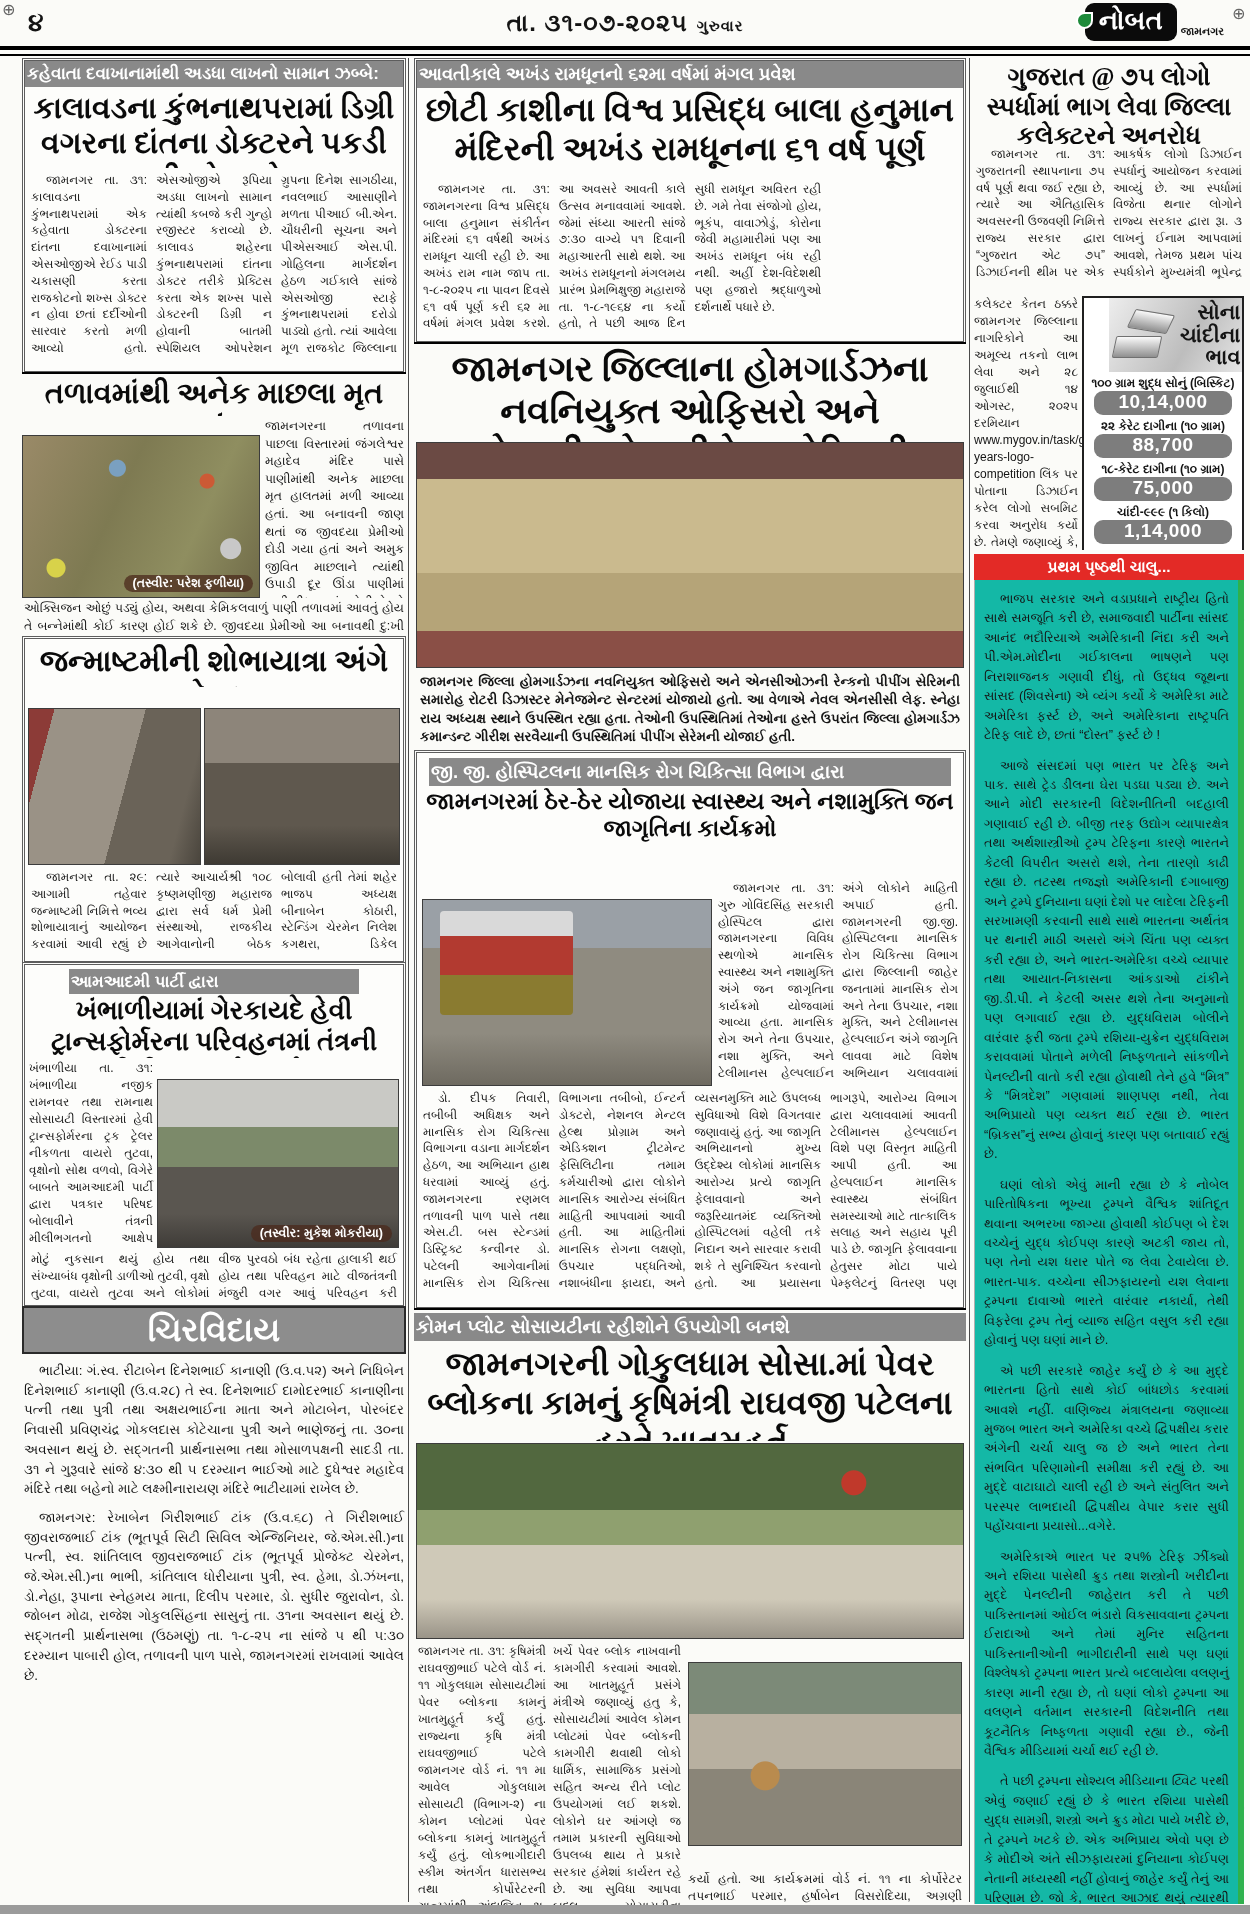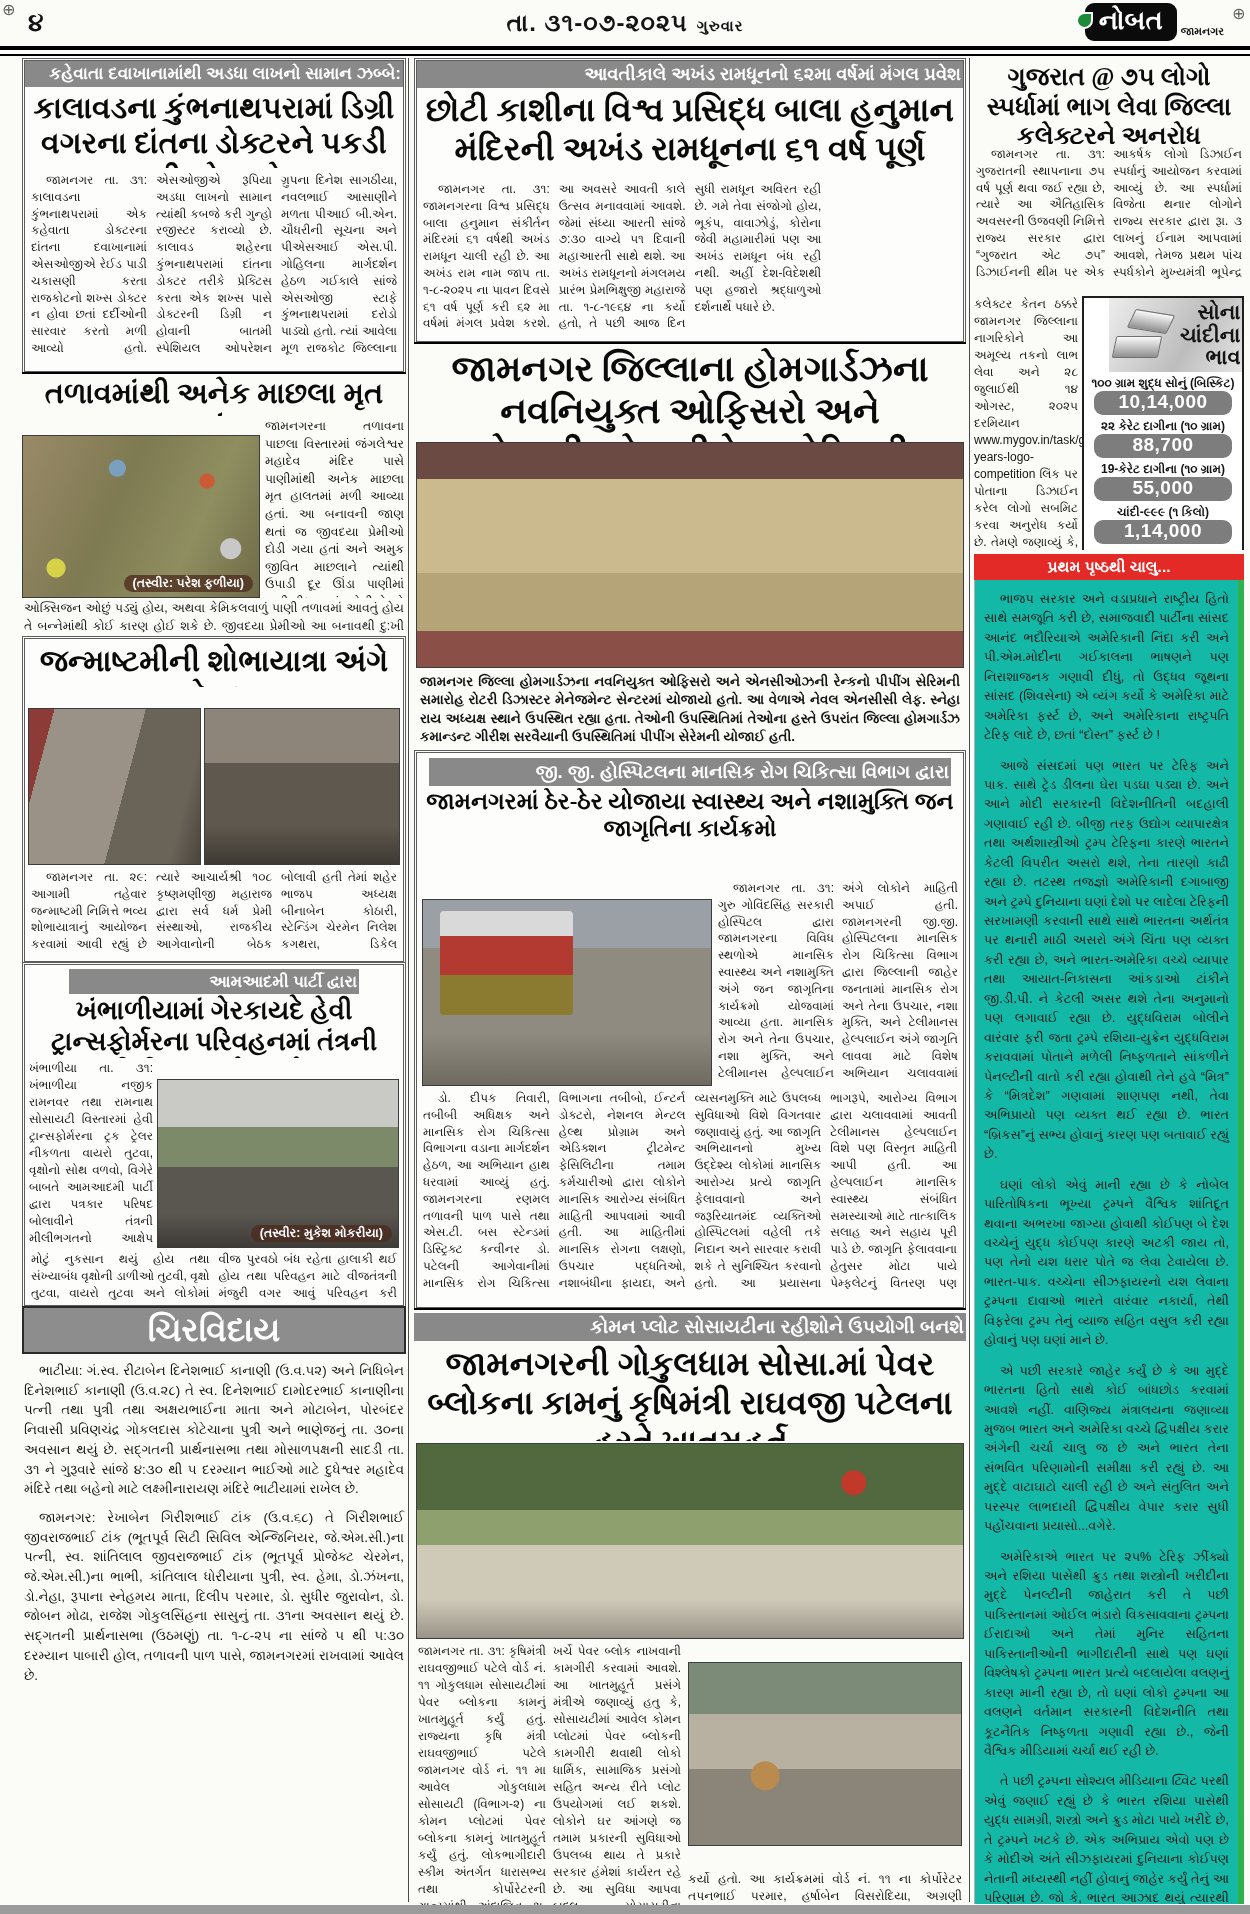--- a/index.html
+++ b/index.html
@@ -21,21 +21,21 @@
   .botbar{position:absolute;left:0;right:0;top:1905px;height:9px;background:#9b9b9b;}
   
   .band{position:absolute;top:58px;height:1846px;}
   .b-left{left:22px;width:384px;}
   .b-center{left:414px;width:552px;}
   .b-right{left:974px;width:270px;}
   .vline{position:absolute;top:58px;height:1844px;width:1px;background:#4a4a4a;}
   .v1{left:408px;} .v2{left:969px;}
   .art{position:absolute;left:0;right:0;overflow:hidden;}
   .boxed{border:3px double #5d5d5d;background:#fdfdfb;}
-  .kicker{background:#898989;color:#fff;font-weight:700;text-align:right;font-size:17px;padding:3px 2px;overflow:hidden;white-space:nowrap;}
+  .kicker{background:#898989;color:#fff;font-weight:700;text-align:left;font-size:17px;padding:3px 2px;overflow:hidden;white-space:nowrap;}
   .headline{font-weight:800;text-align:center;color:#0a0a0a;line-height:1.18;overflow:hidden;
             font-family:"Liberation Serif","DejaVu Serif",serif;}
   .bodytext{text-align:justify;overflow:hidden;column-fill:auto;line-height:1.4;}
   .bodytext p{margin:0;text-indent:15px;}
   .ph{position:relative;overflow:hidden;border:1px solid #3c3c3c;background:#b3ab9c;margin-top:19px;}
   .cap-ov{position:absolute;right:6px;bottom:5px;background:rgba(75,42,28,.75);color:#fff;font-weight:700;
           font-size:12.5px;padding:1px 9px;border-radius:9px;white-space:nowrap;}
   
   .ph-fish{background:
       radial-gradient(circle at 14% 82%, #d8d24a 0 9px, rgba(0,0,0,0) 10px),
@@ -221,22 +221,22 @@
             <div class="bars">
               <div class="bar bar1"></div>
               <div class="bar bar2"></div>
             </div>
             <div class="rates-title">સોના ચાંદીના ભાવ</div>
           </div>
           <div class="rate-label">૧૦૦ ગ્રામ શુદ્ધ સોનું (બિસ્કિટ)</div>
           <div class="rate-pill">10,14,000</div>
           <div class="rate-label">૨૨ કેરેટ દાગીના (૧૦ ગ્રામ)</div>
           <div class="rate-pill">88,700</div>
-          <div class="rate-label">19-કેરેટ દાગીના (૧૦ ગ્રામ)</div>
-          <div class="rate-pill">55,000</div>
+          <div class="rate-label">૧૮-કેરેટ દાગીના (૧૦ ગ્રામ)</div>
+          <div class="rate-pill">75,000</div>
           <div class="rate-label">ચાંદી-૯૯૯ (૧ કિલો)</div>
           <div class="rate-pill">1,14,000</div>
         </div>
       </div>
     </article>
 
     <article class="art" style="top:496px;height:1350px;">
       <div class="ct-banner">પ્રથમ પૃષ્ઠથી ચાલુ...</div>
       <div class="ct-body">
         <p>ભાજપ સરકાર અને વડાપ્રધાને રાષ્ટ્રીય હિતો સાથે સમજૂતિ કરી છે, સમાજવાદી પાર્ટીના સાંસદ આનંદ ભદૌરિયાએ અમેરિકાની નિંદા કરી અને પી.એમ.મોદીના ગઈકાલના ભાષણને પણ નિરાશાજનક ગણાવી દીધું, તો ઉદ્ધવ જૂથના સાંસદ (શિવસેના) એ વ્યંગ કર્યો કે અમેરિકા માટે અમેરિકા ફર્સ્ટ છે, અને અમેરિકાના રાષ્ટ્રપતિ ટેરિફ લાદે છે, છતાં “દોસ્ત” ફર્સ્ટ છે !</p>

